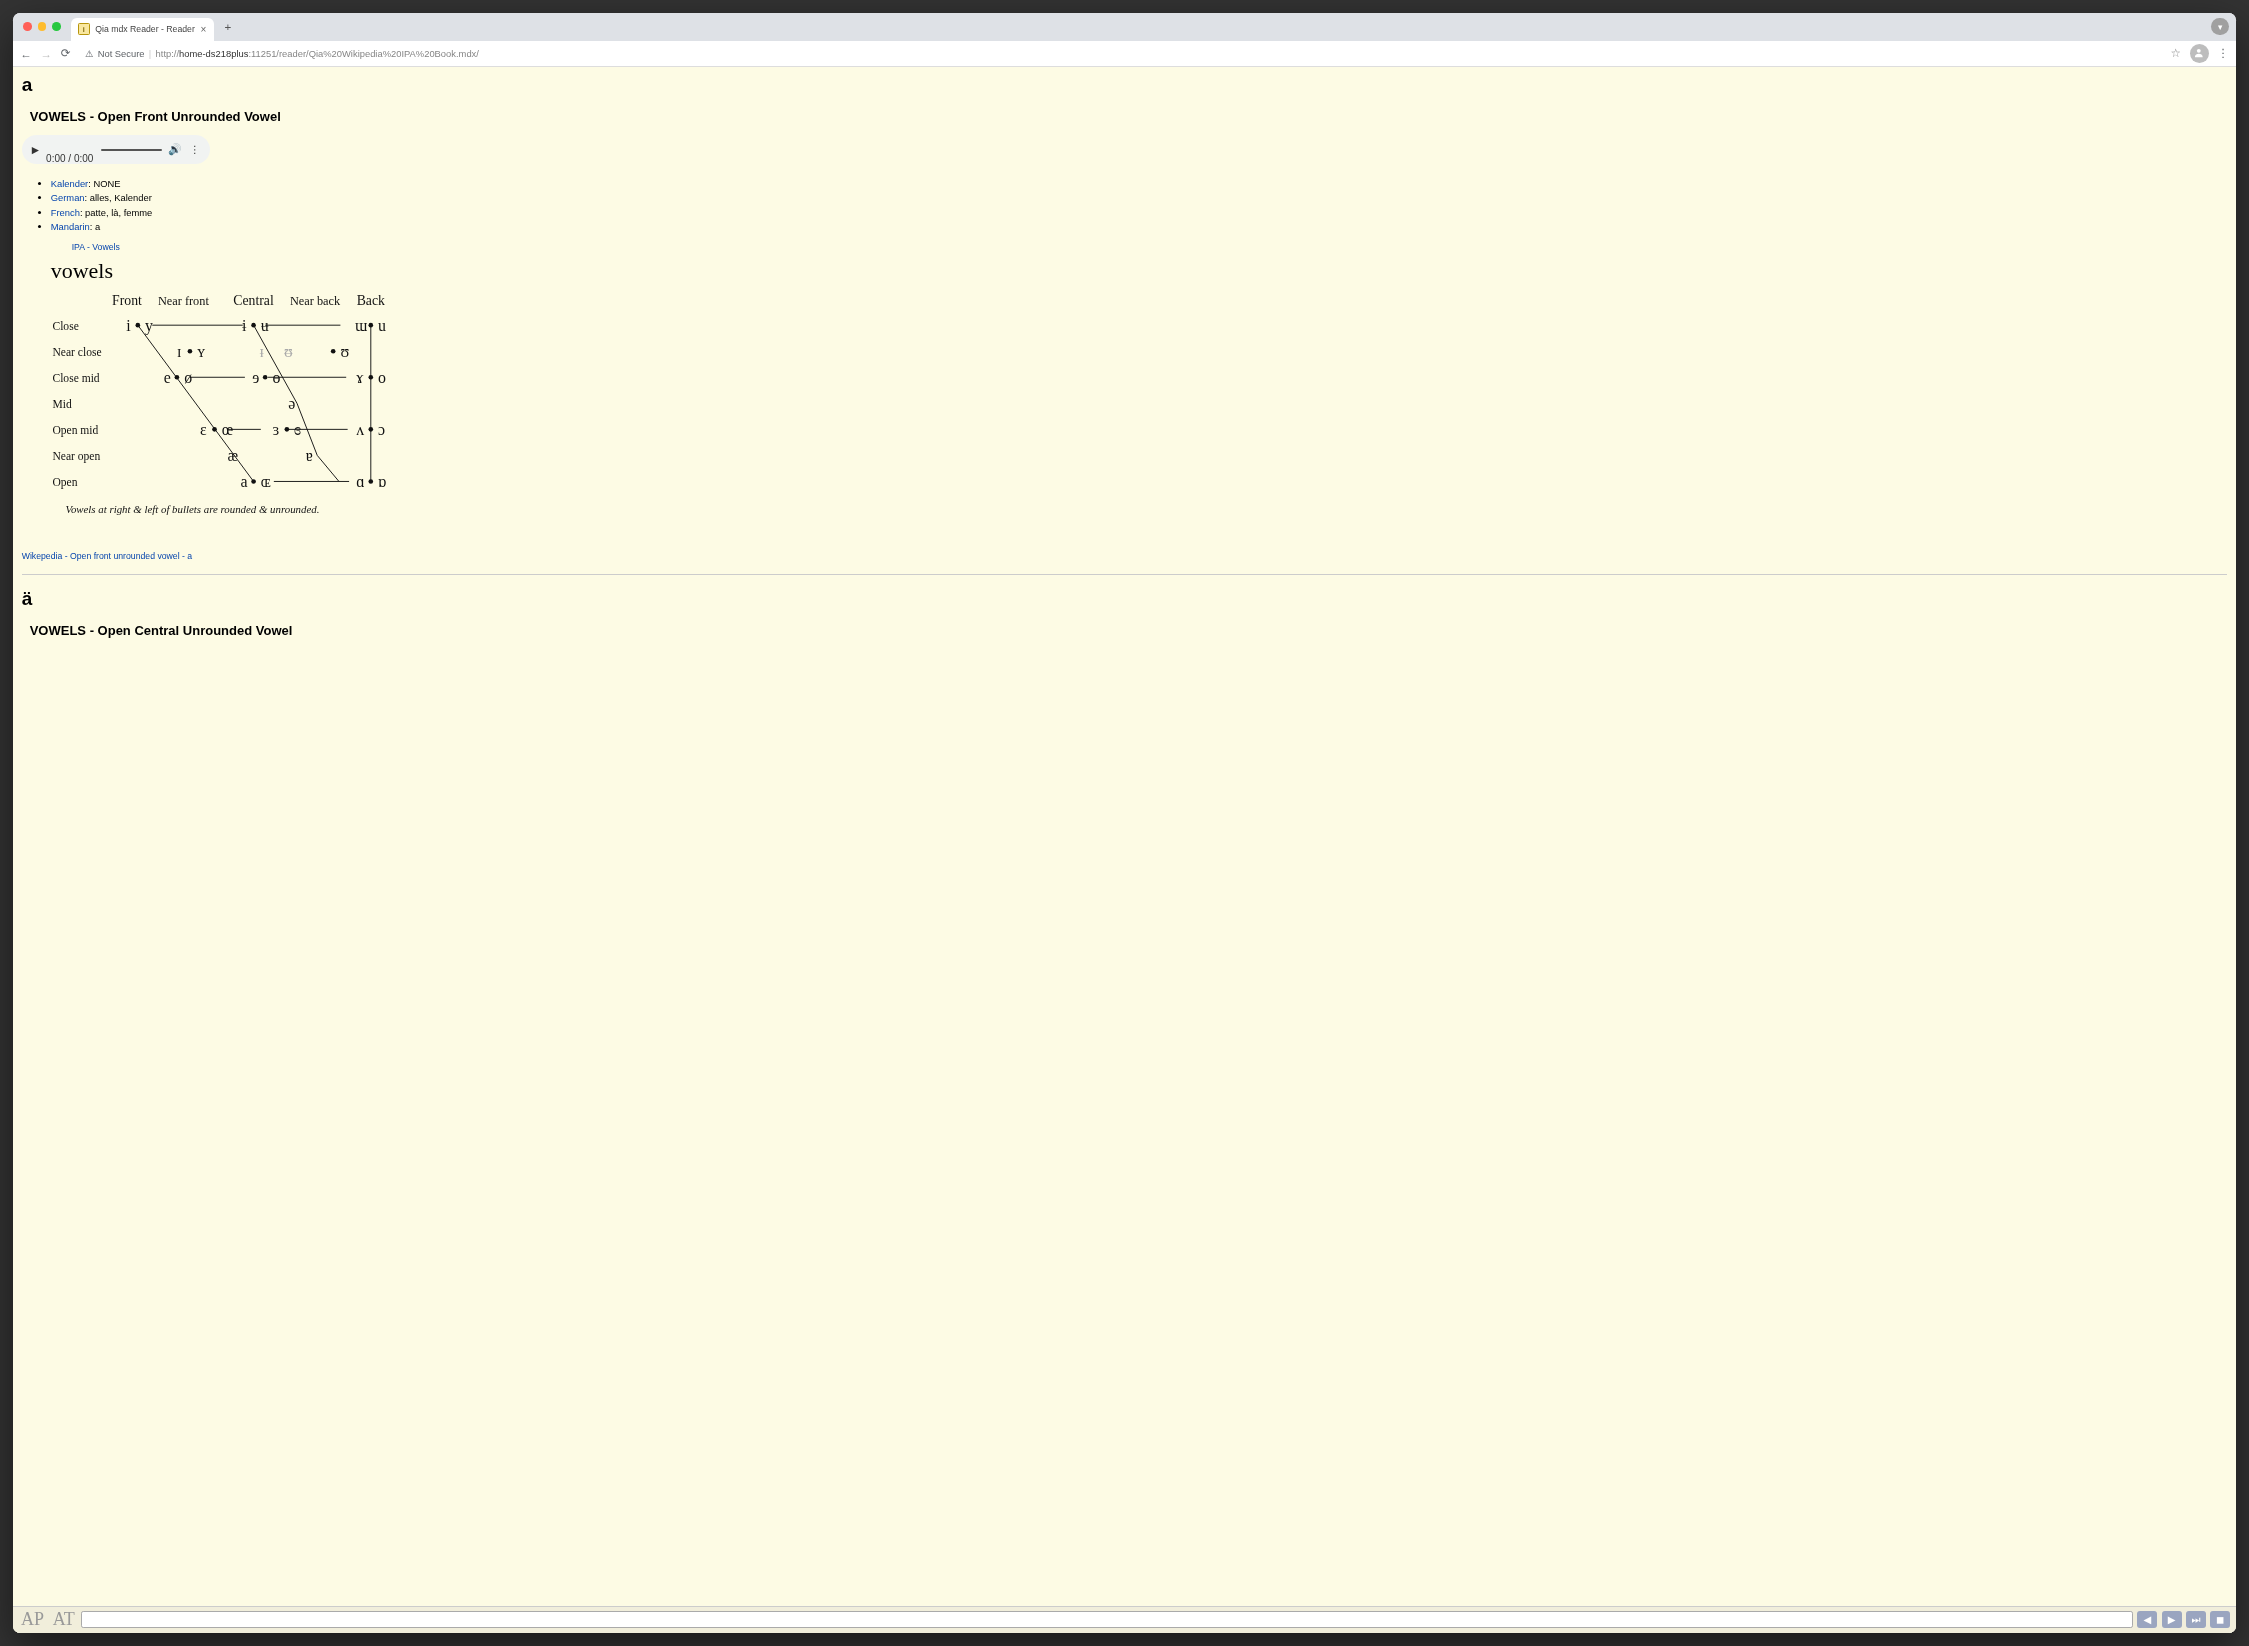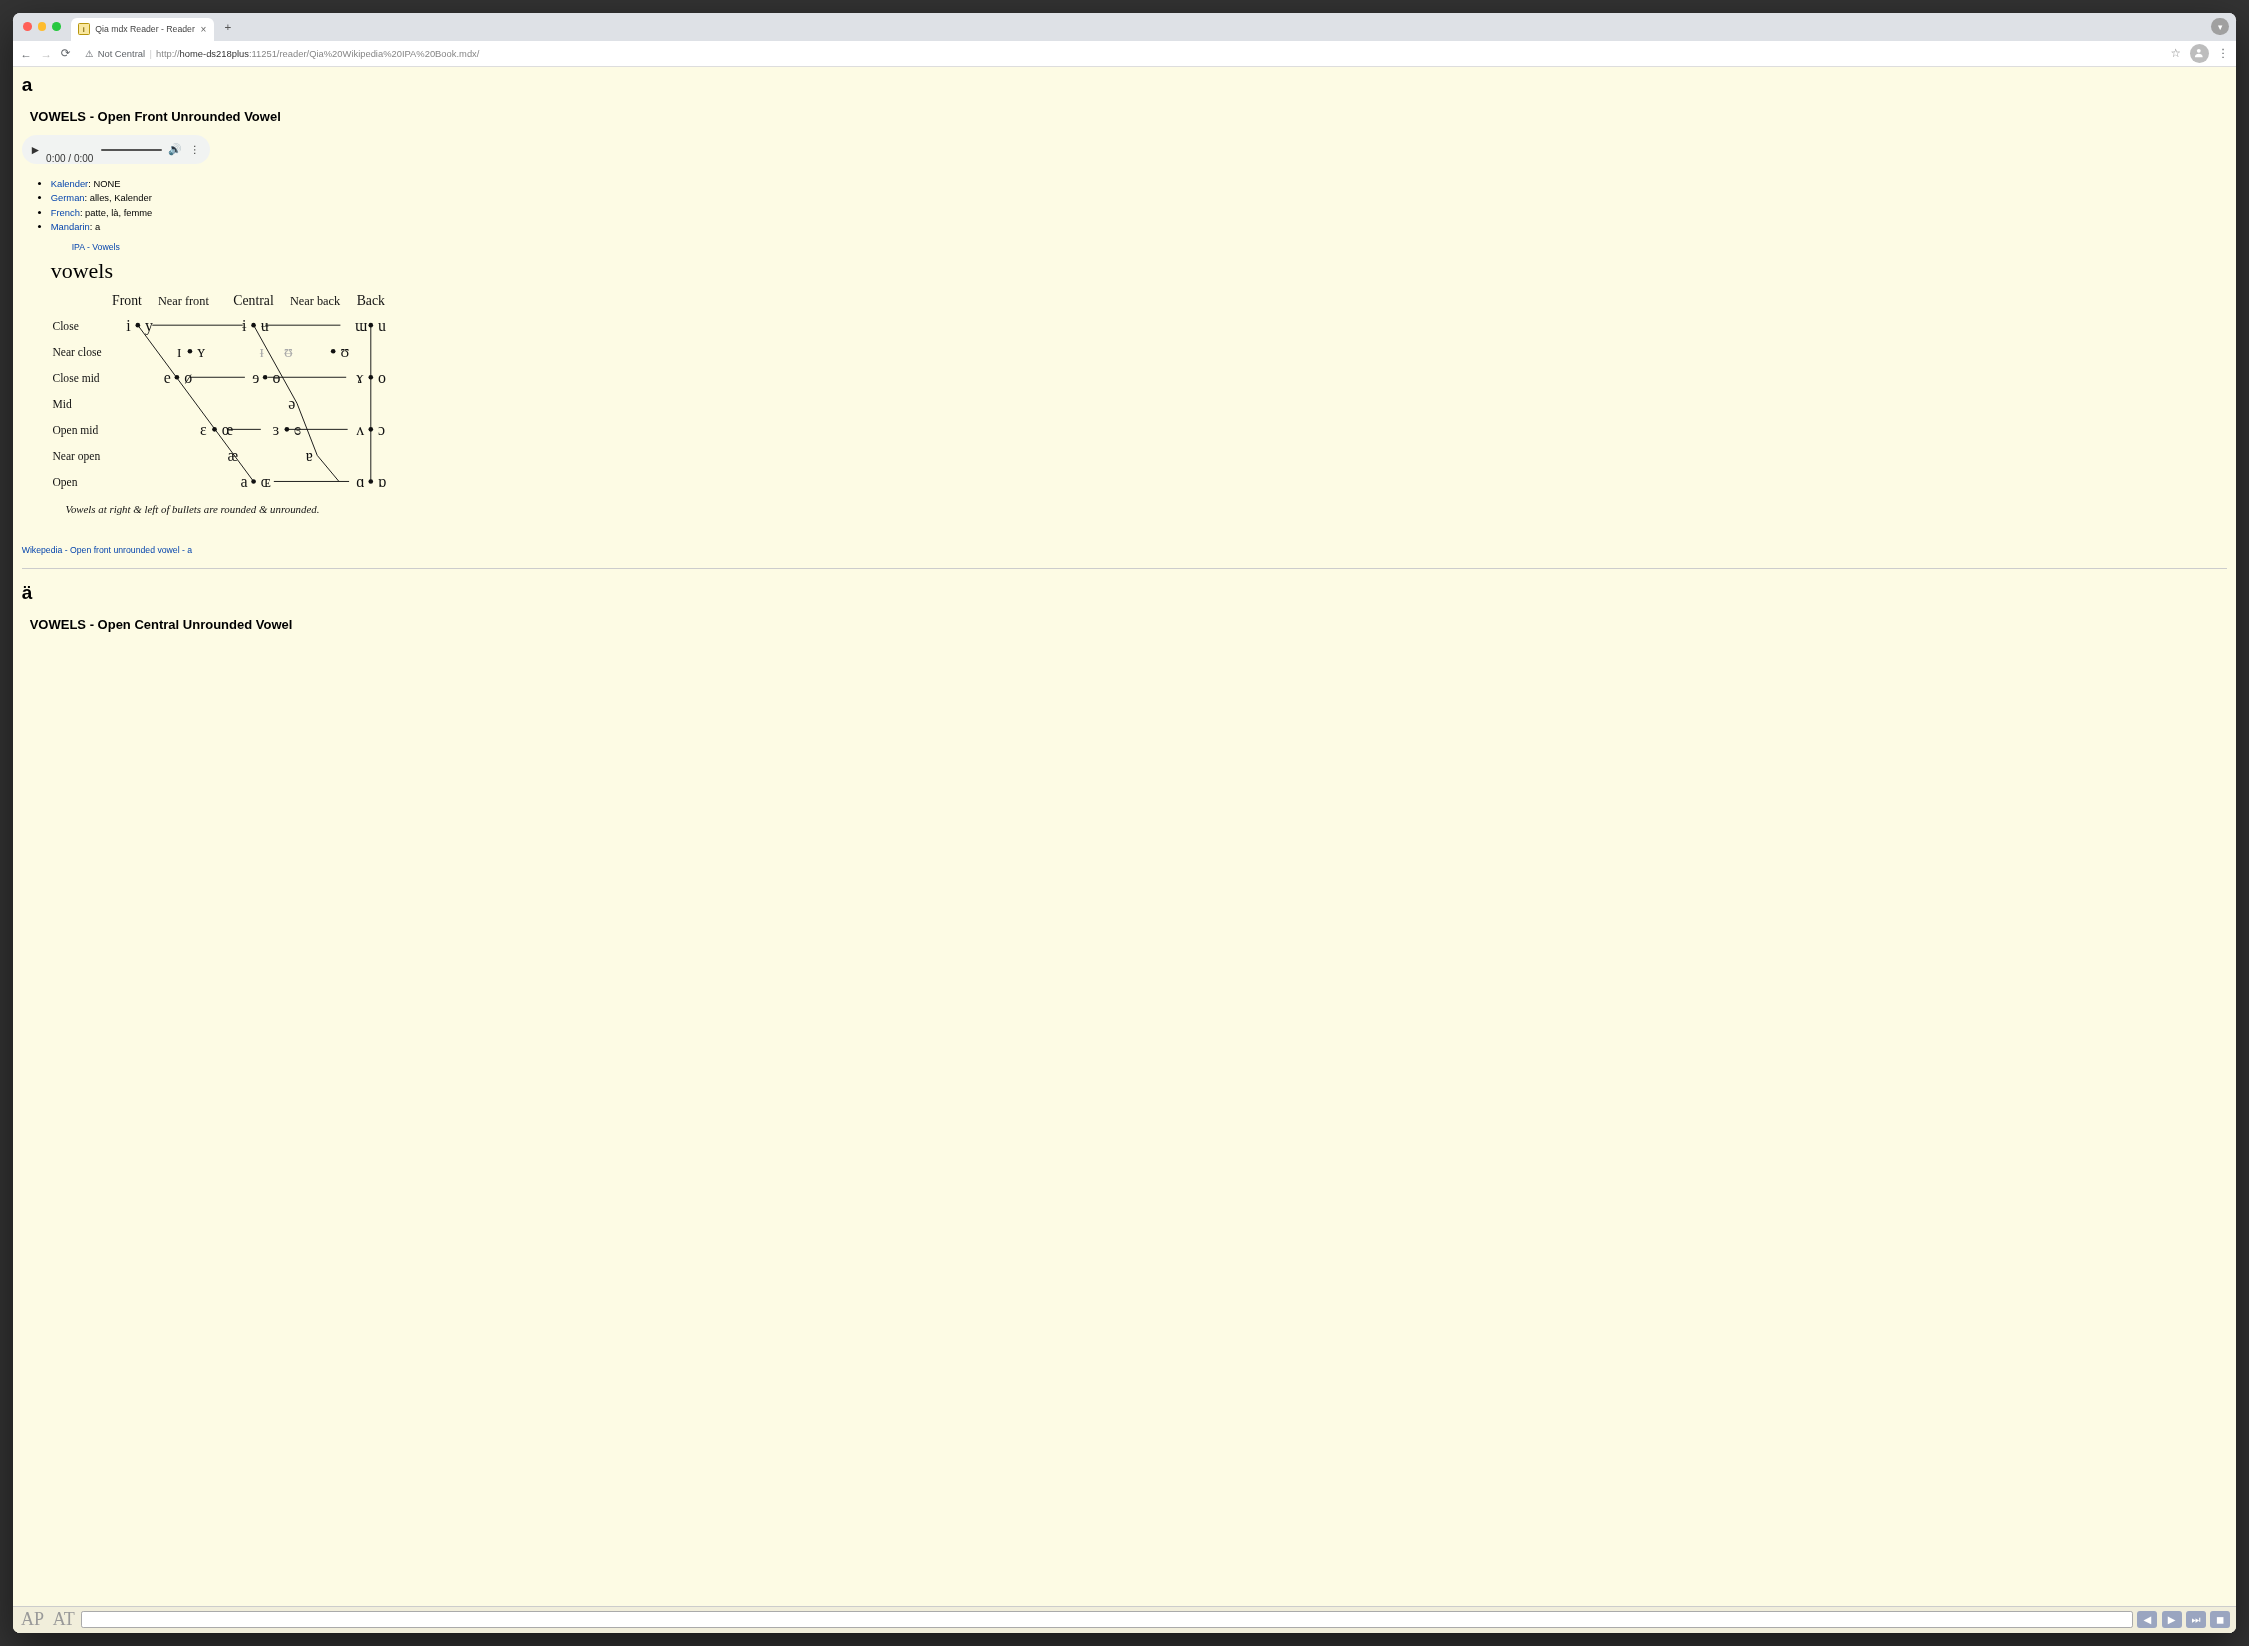--- a/index.html
+++ b/index.html
@@ -96,21 +96,21 @@
 .play-icon { font-size:9.4px; cursor:pointer;}
 .time { font-size:10px;margin-top:17px;}
 .track { flex:1; height:2.2px; background:#555; border-radius:1.4px; position:relative;}
 .examples { margin-top:13px; padding-left:29px; font-size:9.4px; line-height:1.5;}
 .examples li { list-style: disc;}
 .examples a { color:#0645ad; text-decoration:none;}
 .ipa-link { margin-top:8.7px; margin-left:29px; font-size:8.7px;padding-left:21px;}
 .ipa-link a { color:#0645ad; text-decoration:none;}
 .vowel-chart-wrap { margin-top:5.8px; margin-left:29px;}
 .vowel-chart-title { font-family: Georgia, serif; font-size:22px; margin-bottom:4.3px;}
-.wiki-link { margin-top:10px; font-size:8.7px;}
+.wiki-link { margin-top:16px; font-size:8.7px;}
 .wiki-link a { color:#0645ad; text-decoration:none;}
 .divider { border:none; border-top:0.7px solid #ccc; margin:13px 0;}
 .footer-bar {
   position:absolute; bottom:0; left:0; right:0;
   height:27.5px;
   background:#f1eedb;
   border-top:0.7px solid #ccc;
   display:flex;
   align-items:center;
   padding:0 5.8px;
@@ -147,21 +147,21 @@
     <div class="new-tab">+</div>
     <div class="menu-dots-tb">▾</div>
   </div>
 
   <div class="toolbar">
     <span class="nav-icon">←</span>
     <span class="nav-icon disabled">→</span>
     <span class="nav-icon">⟳</span>
     <div class="address-bar">
       <span class="warn-icon">⚠</span>
-      <span>Not Central</span>
+      <span>Not Secure</span>
       <span style="color:#ccc">|</span>
       <span class="url">
         <span>http://</span><span class="host">home-ds218plus</span><span>:11251/reader/Qia%20Wikipedia%20IPA%20Book.mdx/</span>
       </span>
     </div>
     <span class="star">☆</span>
     <div class="profile">
       <svg width="11.6" height="11.6" viewBox="0 0 24 24" fill="#fff">
           <circle cx="12" cy="8" r="4"></circle>
           <path d="M4 20c0-4 4-6 8-6s8 2 8 6v1H4z"></path>

